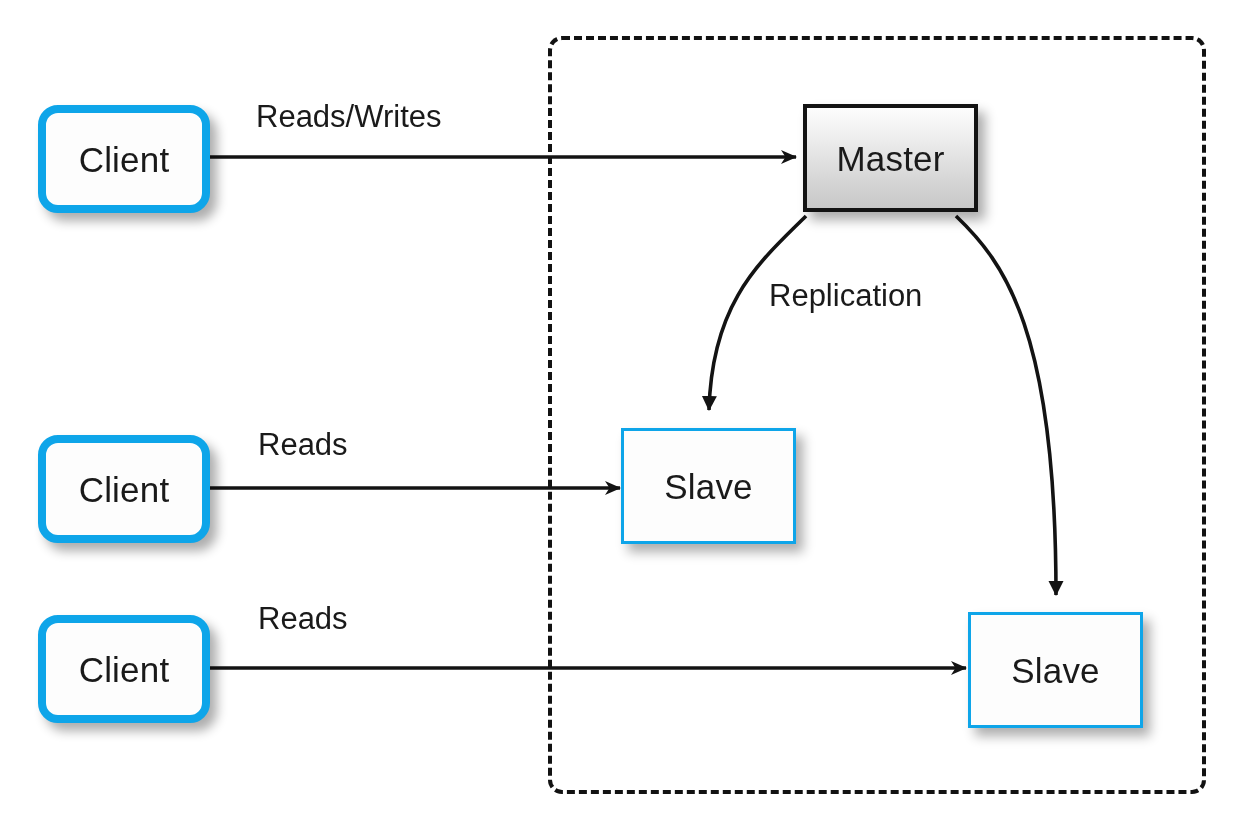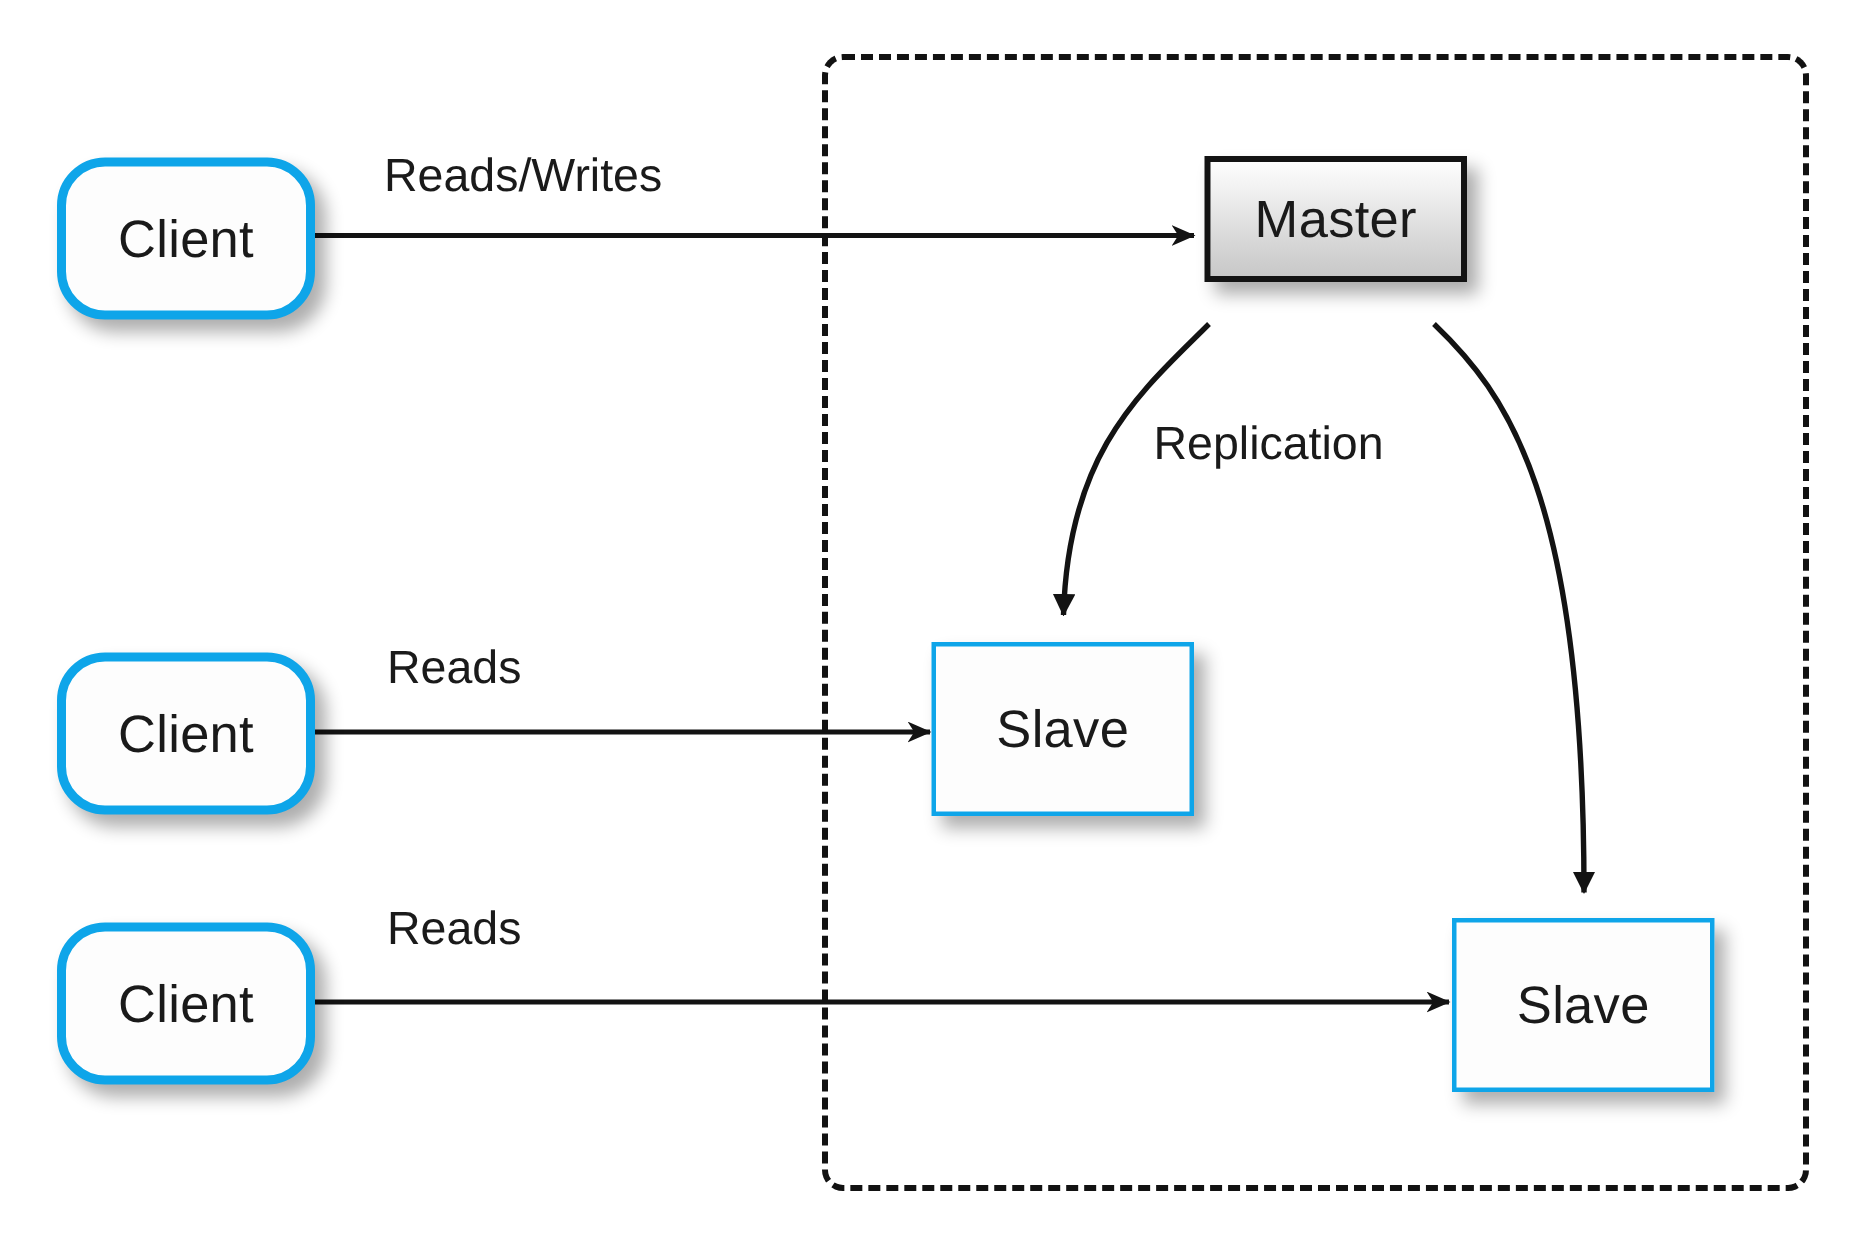--- a/index.html
+++ b/index.html
@@ -33,22 +33,22 @@
     box-sizing: border-box;
     z-index: 3;
   }
   .node-label {
     font-size: 35px;
     line-height: 1;
     letter-spacing: 0.2px;
     white-space: nowrap;
   }
   .client-node {
-    border: 6px solid #0ea5e9;
-    border-radius: 32px;
+    border: 8px solid #0ea5e9;
+    border-radius: 20px;
     background: #fdfdfd;
     box-shadow: 7px 8px 11px rgba(0,0,0,0.32);
   }
   .master-node {
     border: 4px solid #131313;
     background: linear-gradient(to bottom, #fdfdfd 0%, #f2f2f2 22%, #d6d6d6 72%, #c8c8c8 100%);
     box-shadow: 7px 8px 11px rgba(0,0,0,0.33);
   }
   .slave-node {
     border: 3px solid #0ea5e9;
@@ -105,21 +105,21 @@
   </div>
 
   <div class="node client-node" style="left:38px; top:435px; width:172px; height:108px;">
     <span class="node-label">Client</span>
   </div>
 
   <div class="node client-node" style="left:38px; top:615px; width:172px; height:108px;">
     <span class="node-label">Client</span>
   </div>
 
-  <div class="node master-node" style="left:803px; top:104px; width:175px; height:84px;">
+  <div class="node master-node" style="left:803px; top:104px; width:175px; height:108px;">
     <span class="node-label">Master</span>
   </div>
 
   <div class="node slave-node" style="left:621px; top:428px; width:175px; height:116px;">
     <span class="node-label">Slave</span>
   </div>
 
   <div class="node slave-node" style="left:968px; top:612px; width:175px; height:116px;">
     <span class="node-label">Slave</span>
   </div>

